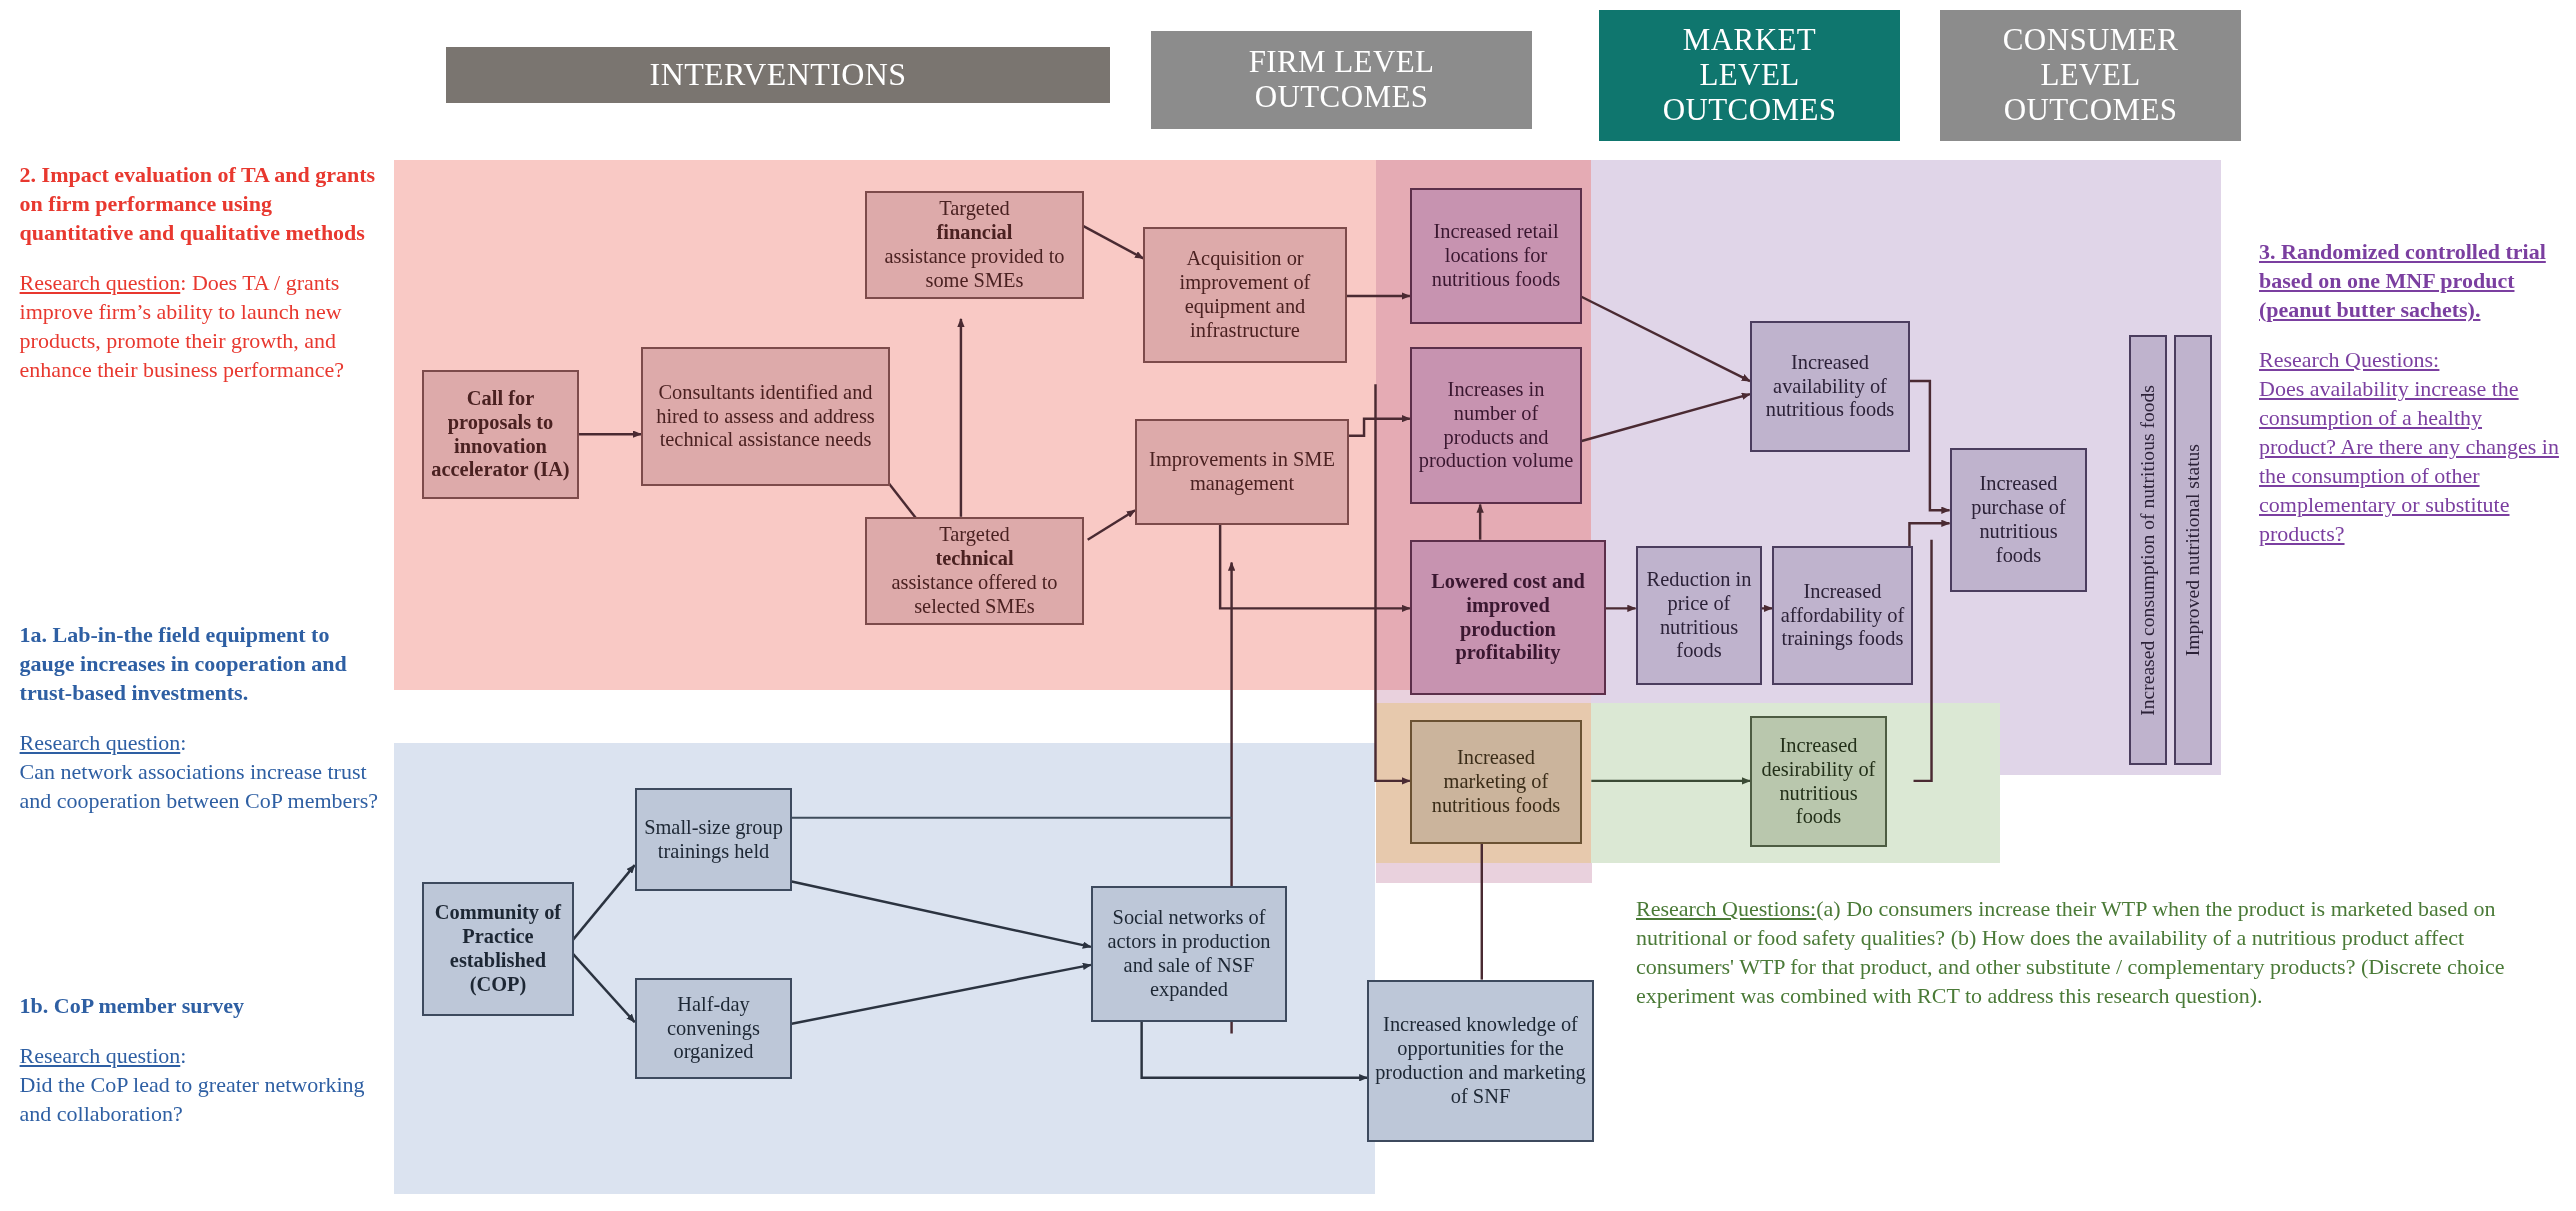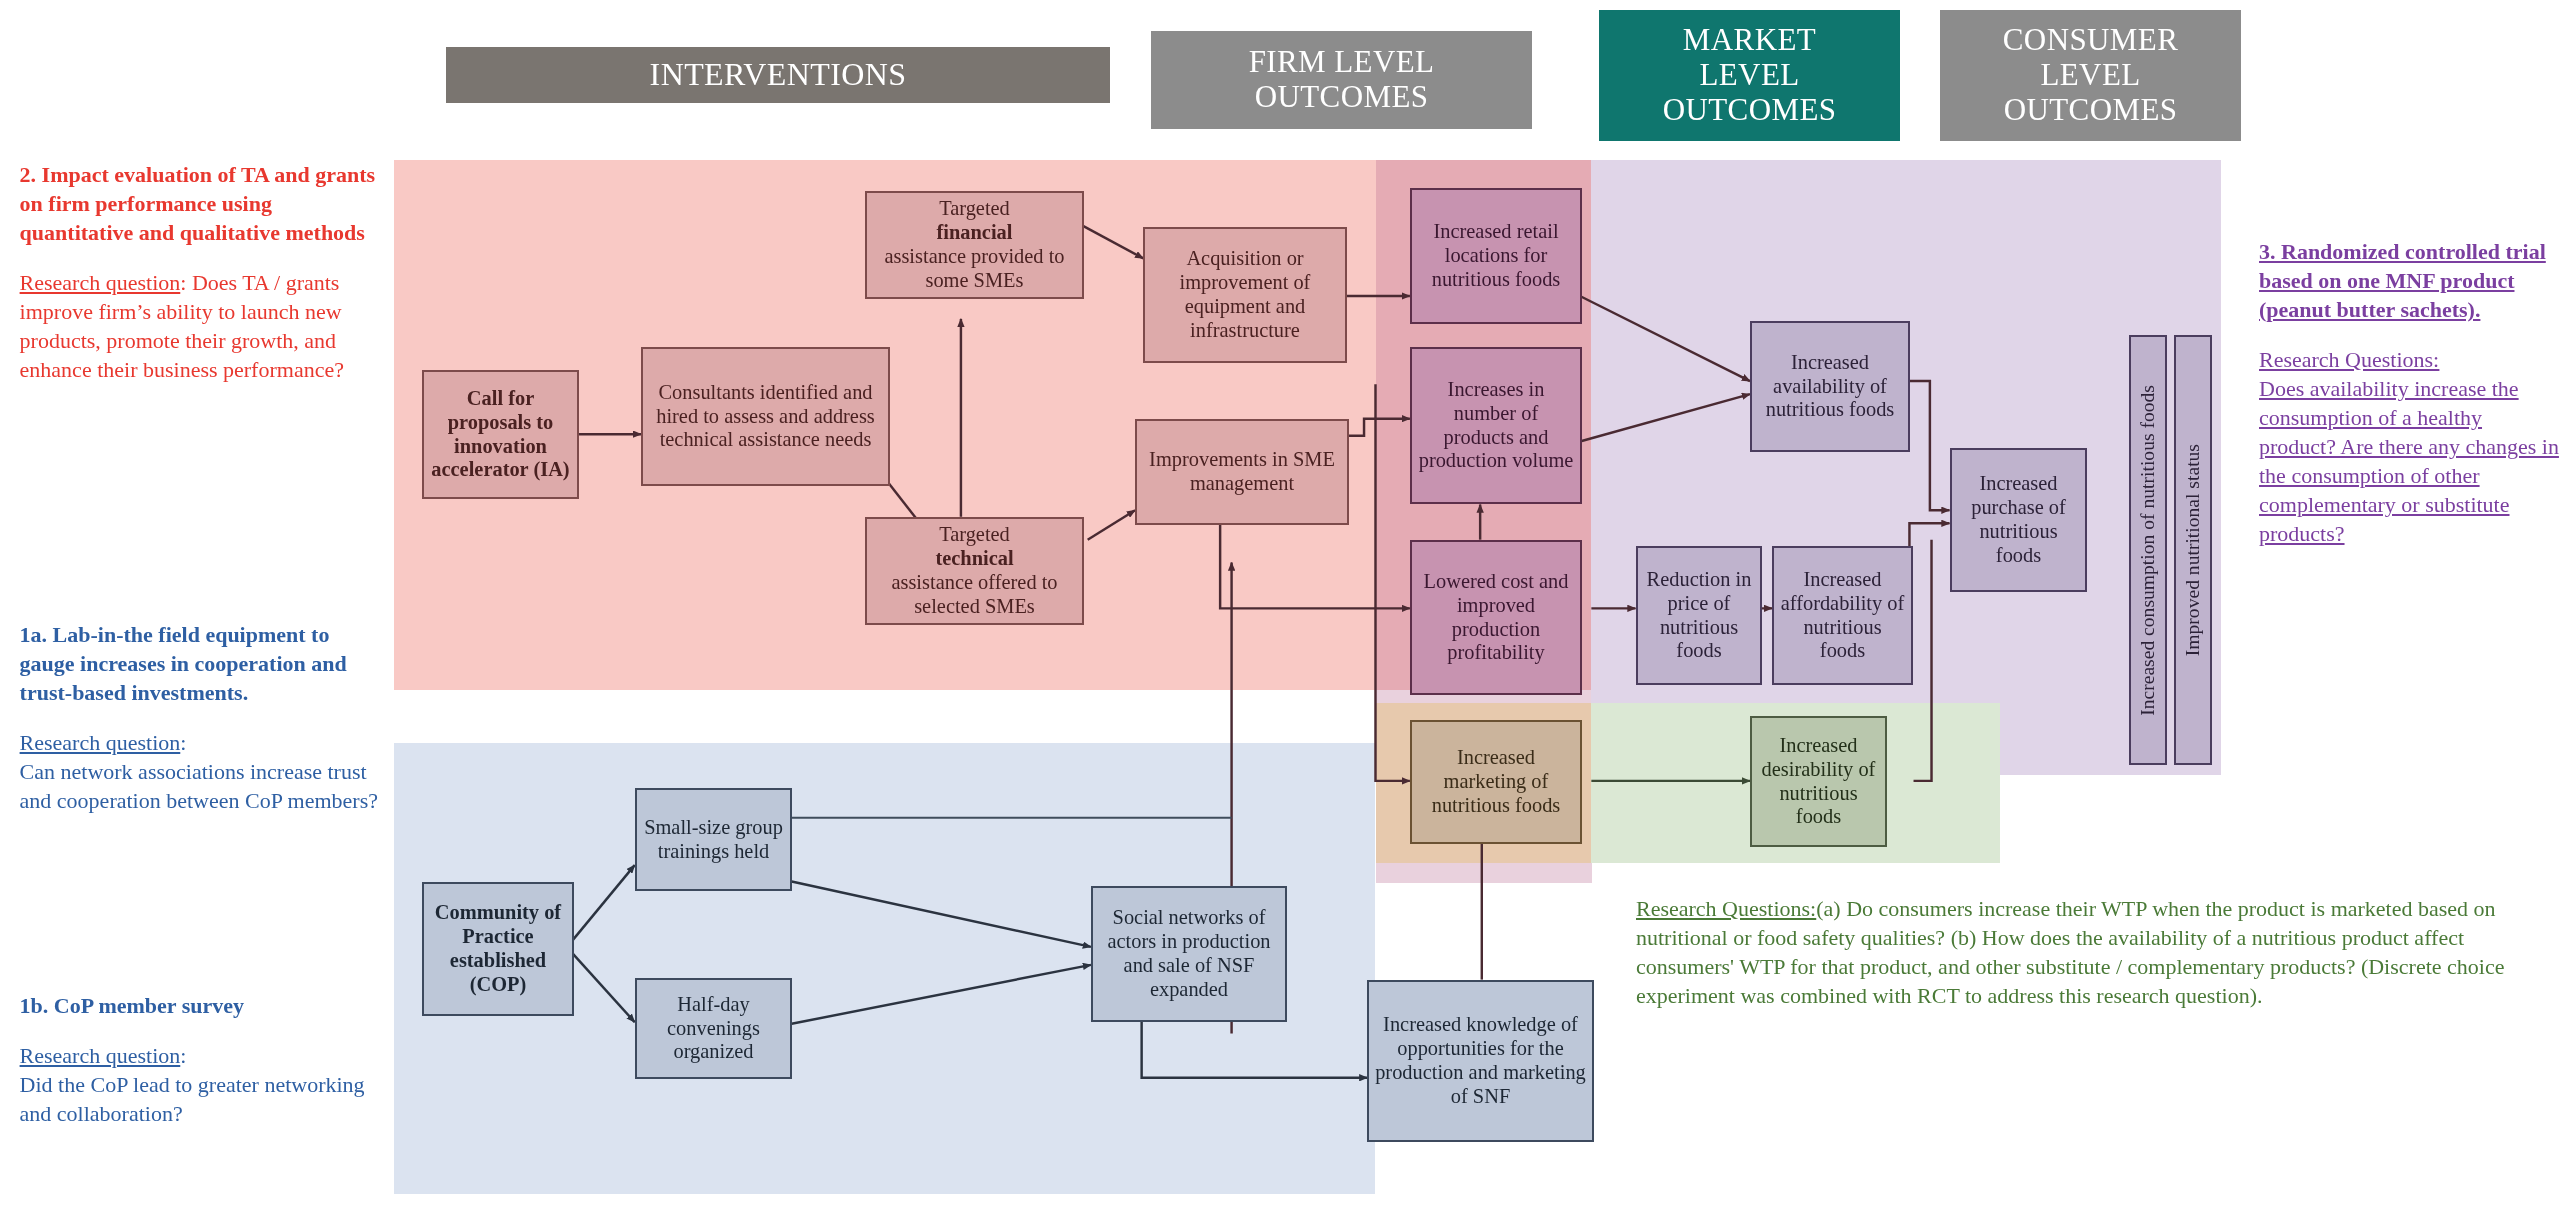--- a/index.html
+++ b/index.html
@@ -191,38 +191,38 @@
 </div>
 
 <div class="abs node n-firm" style="left:1410px;top:188px;width:172px;height:136px;font-size:20.4px;">
   <span>Increased retail locations for nutritious foods</span>
 </div>
 
 <div class="abs node n-firm" style="left:1410px;top:347px;width:172px;height:157px;font-size:20.4px;">
   <span>Increases in number of products and production volume</span>
 </div>
 
-<div class="abs node n-firm" style="left:1410px;top:540px;width:172px;height:155px;font-size:20.4px;">
+<div class="abs node n-firm" style="left:1410px;top:540px;width:196px;height:155px;font-size:20.4px;font-weight:bold;">
   <span>Lowered cost and improved production profitability</span>
 </div>
 
 <div class="abs node n-orange" style="left:1410px;top:720px;width:172px;height:124px;font-size:20.4px;">
   <span>Increased marketing of nutritious foods</span>
 </div>
 
 <div class="abs node n-purple" style="left:1636px;top:546px;width:126px;height:139px;font-size:20.4px;">
   <span>Reduction in price of nutritious foods</span>
 </div>
 
 <div class="abs node n-purple" style="left:1750px;top:321px;width:160px;height:131px;font-size:20.4px;">
   <span>Increased availability  of nutritious foods</span>
 </div>
 
 <div class="abs node n-purple" style="left:1772px;top:546px;width:141px;height:139px;font-size:20.4px;">
-  <span>Increased affordability of nutritious foods</span>
+  <span>Increased affordability of trainings foods</span>
 </div>
 
 <div class="abs node n-green" style="left:1750px;top:716px;width:137px;height:131px;font-size:20.4px;">
   <span>Increased desirability of nutritious foods</span>
 </div>
 
 <div class="abs node n-purple" style="left:1950px;top:448px;width:137px;height:144px;font-size:20.4px;">
   <span>Increased purchase of nutritious foods</span>
 </div>
 

